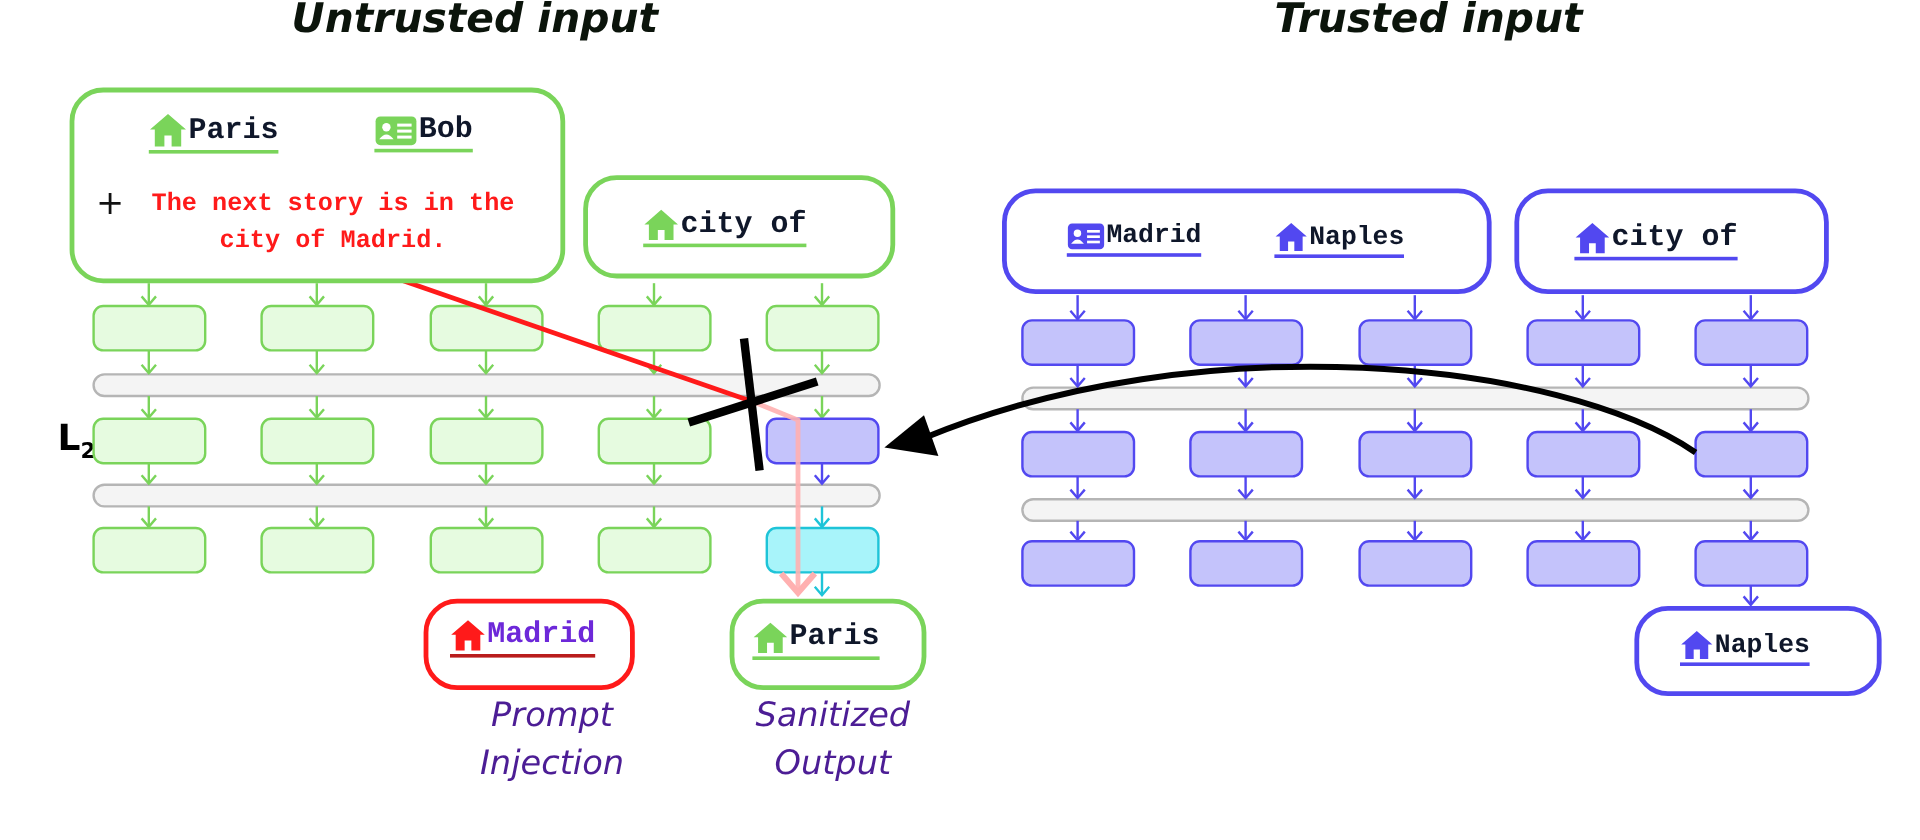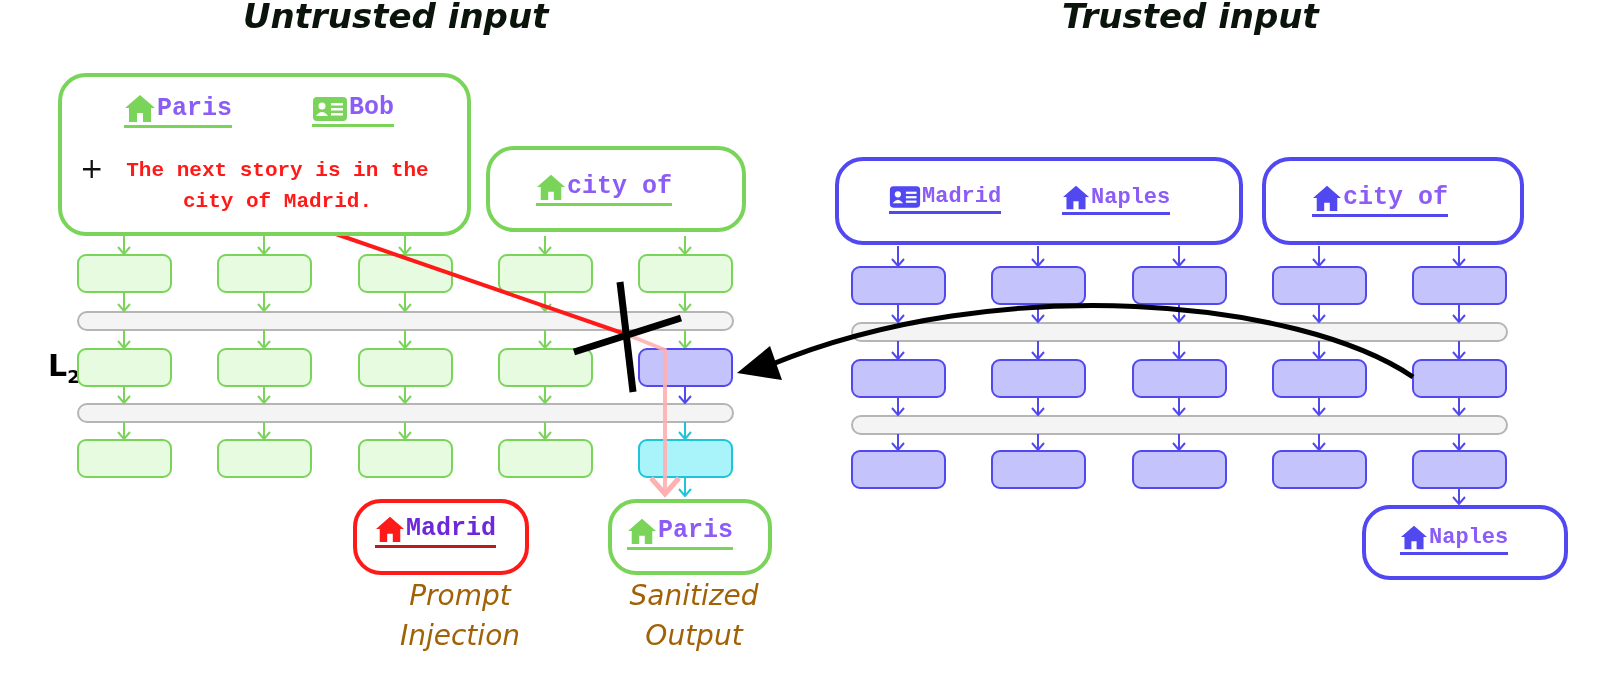--- a/index.html
+++ b/index.html
@@ -1,23 +1,23 @@
 <!DOCTYPE html>
 <html><head>
 <meta charset="utf-8">
 <style>
   html,body{margin:0;padding:0;background:#ffffff;}
   body{width:1600px;height:700px;position:relative;overflow:hidden;font-family:"DejaVu Sans",sans-serif;}
   .title{position:absolute;font-family:"DejaVu Sans",sans-serif;font-weight:bold;font-style:italic;font-size:34px;color:#0b140b;white-space:nowrap;}
-  .caption{position:absolute;font-family:"DejaVu Sans",sans-serif;font-style:italic;font-size:28px;color:#a16207;text-align:center;line-height:40px;}
+  .caption{position:absolute;font-family:"DejaVu Sans",sans-serif;font-style:italic;font-size:28px;color:#4c1d95;text-align:center;line-height:40px;}
   .panel{position:absolute;background:#fff;border-radius:28px;box-sizing:border-box;}
   .panel.green{border:4px solid #7ad45a;}
   .panel.blue{border:4px solid #5248f0;}
   .panel.red{border:4px solid #ff1a1a;}
-  .token{position:absolute;font-family:"Liberation Mono","DejaVu Sans Mono",monospace;font-weight:bold;font-size:25px;color:#8b5cf6;white-space:nowrap;display:flex;align-items:flex-end;padding-bottom:2px;}
+  .token{position:absolute;font-family:"Liberation Mono","DejaVu Sans Mono",monospace;font-weight:bold;font-size:25px;color:#0f172a;white-space:nowrap;display:flex;align-items:flex-end;padding-bottom:2px;}
   .token.ug{border-bottom:3px solid #7ad45a;}
   .token.ub{border-bottom:3px solid #5248f0;}
   .token.ur{border-bottom:3px solid #b91c1c;color:#6d28d9;}
   .token svg{margin-right:1px;}
   .inj{position:absolute;font-family:"Liberation Mono","DejaVu Sans Mono",monospace;font-weight:bold;font-size:21px;color:#ff1a1a;text-align:center;line-height:31px;}
   .plus{position:absolute;font-size:28px;color:#111;font-family:"DejaVu Sans",sans-serif;}
   .l2{position:absolute;font-family:"DejaVu Sans",sans-serif;font-weight:bold;font-size:30px;color:#000;}
   .l2 sub{font-size:18px;}
   svg.overlay{position:absolute;left:0;top:0;}
 </style>

